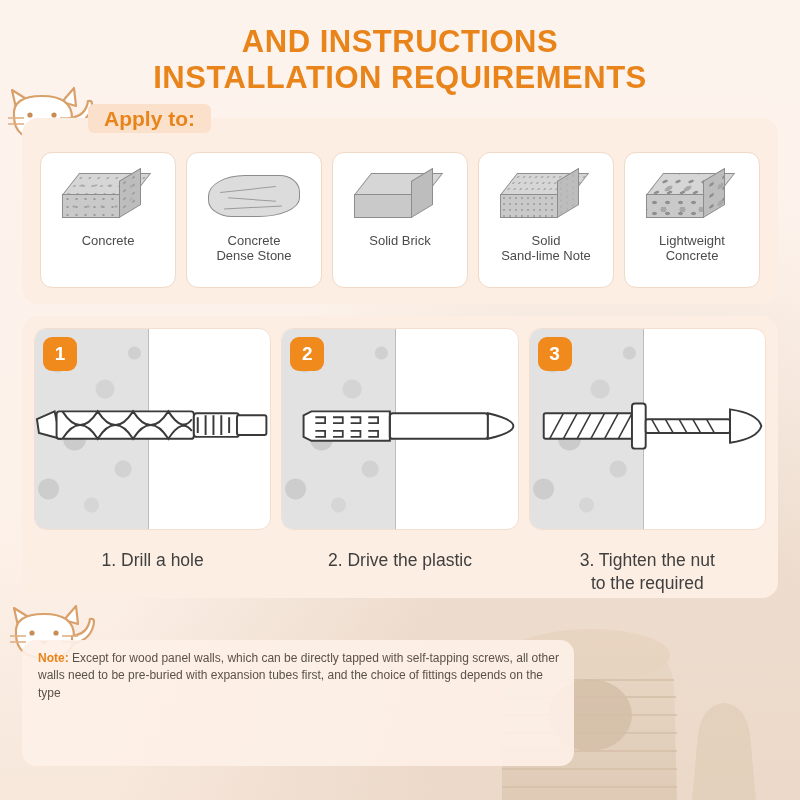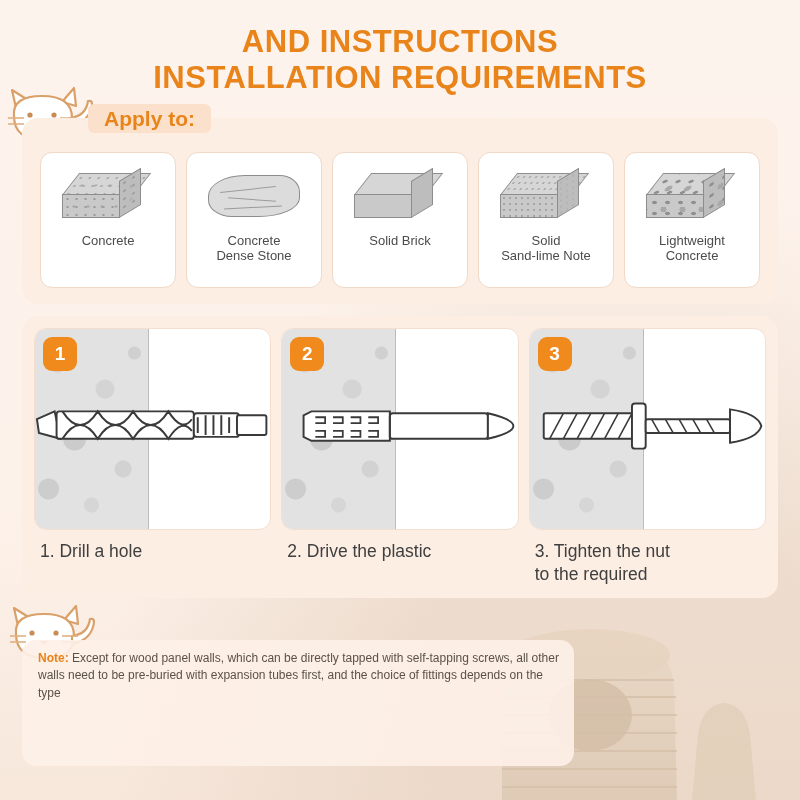--- a/index.html
+++ b/index.html
@@ -240,21 +240,22 @@
     color: #ffffff;
     border-radius: 9px;
     font-weight: 700;
     font-size: 19px;
     display: flex;
     align-items: center;
     justify-content: center;
     z-index: 4;
   }
   .step-caption {
-    margin-top: 10px;
+    margin-top: 19px;
+    text-align: center;
     font-size: 17.5px;
     color: #3f3f3f;
     line-height: 1.3;
     padding: 0 6px;
   }
   .svg-art { position: absolute; inset: 0; z-index: 3; }
 
   
   .note-panel {
     position: absolute;

